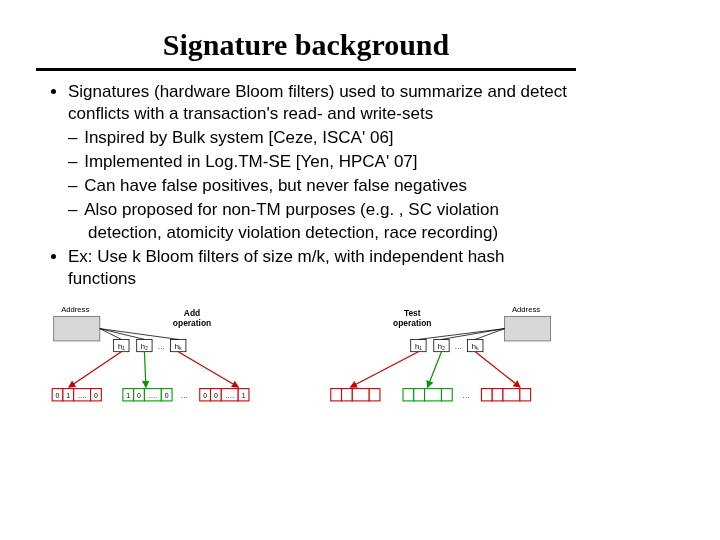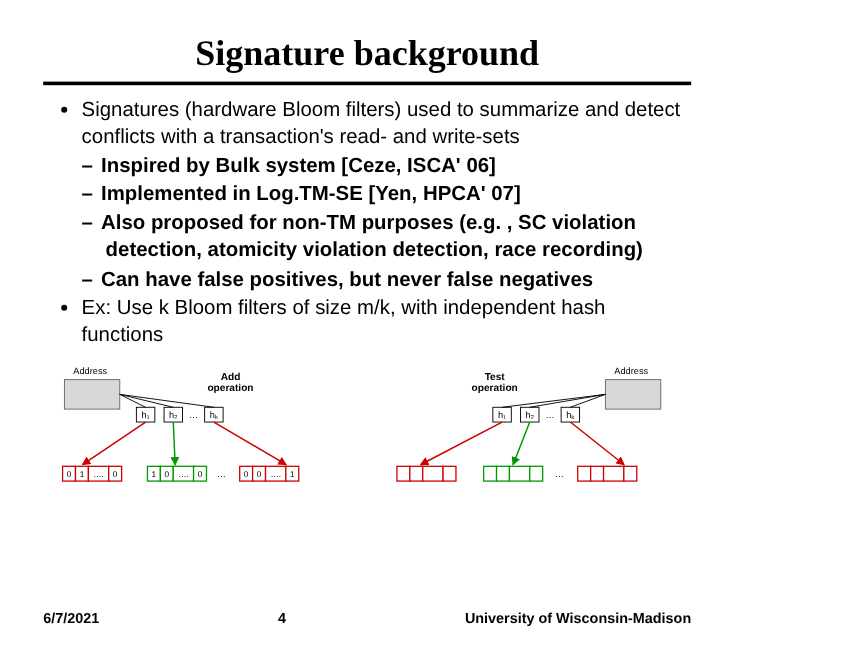--- a/index.html
+++ b/index.html
@@ -39,21 +39,20 @@
     margin: 4px 0 0 0;
     padding-left: 28px;
   }
   ul.lvl1 > li {
     margin-bottom: 2px;
   }
   ul.lvl2 {
     list-style: none;
     margin: 2px 0 0 0;
     padding-left: 20px;
-    font-weight: bold;
   }
   ul.lvl2 > li:before {
     content: "–  ";
     margin-left: -20px;
     padding-right: 2px;
   }
   ul.lvl2 > li {
     padding-left: 0;
     margin-bottom: 2px;
   }
@@ -87,22 +86,22 @@
 <div class="slide">
   <h1 class="title">Signature background</h1>
 
   <div class="body">
     <ul class="lvl1">
       <li>
         <span>Signatures (hardware Bloom filters) used to </span><span>summarize</span><span> and </span><span>detect conflicts</span><span> with a transaction's read- and write-sets</span>
         <ul class="lvl2">
           <li>Inspired by Bulk system [Ceze, ISCA' 06]</li>
           <li>Implemented in Log.TM-SE [Yen, HPCA' 07]</li>
+          <li>Can have false positives, but never false negatives</li>
           <li>Also proposed for non-TM purposes (e.g. , SC violation detection, atomicity violation detection, race recording)</li>
-          <li>Can have false positives, but never false negatives</li>
         </ul>
       </li>
       <li>Ex: Use k Bloom filters of size m/k, with independent hash functions</li>
     </ul>
   </div>
 
   <div class="diagram-row">
 
     <div class="diag">
       <svg viewBox="0 0 320 140" width="100%" height="140">
@@ -205,18 +204,13 @@
 
         <rect x="210" y="102" width="14" height="16" fill="#fff" stroke="#cc0000" stroke-width="1.4"></rect>
         <rect x="224" y="102" width="14" height="16" fill="#fff" stroke="#cc0000" stroke-width="1.4"></rect>
         <rect x="238" y="102" width="22" height="16" fill="#fff" stroke="#cc0000" stroke-width="1.4"></rect>
         <rect x="260" y="102" width="14" height="16" fill="#fff" stroke="#cc0000" stroke-width="1.4"></rect>
       </svg>
     </div>
 
   </div>
 
-  <div class="footer">
-    <span>6/7/2021</span>
-    <span class="mid">4</span>
-    <span>University of Wisconsin-Madison</span>
-  </div>
 </div>
 
 </body></html>

